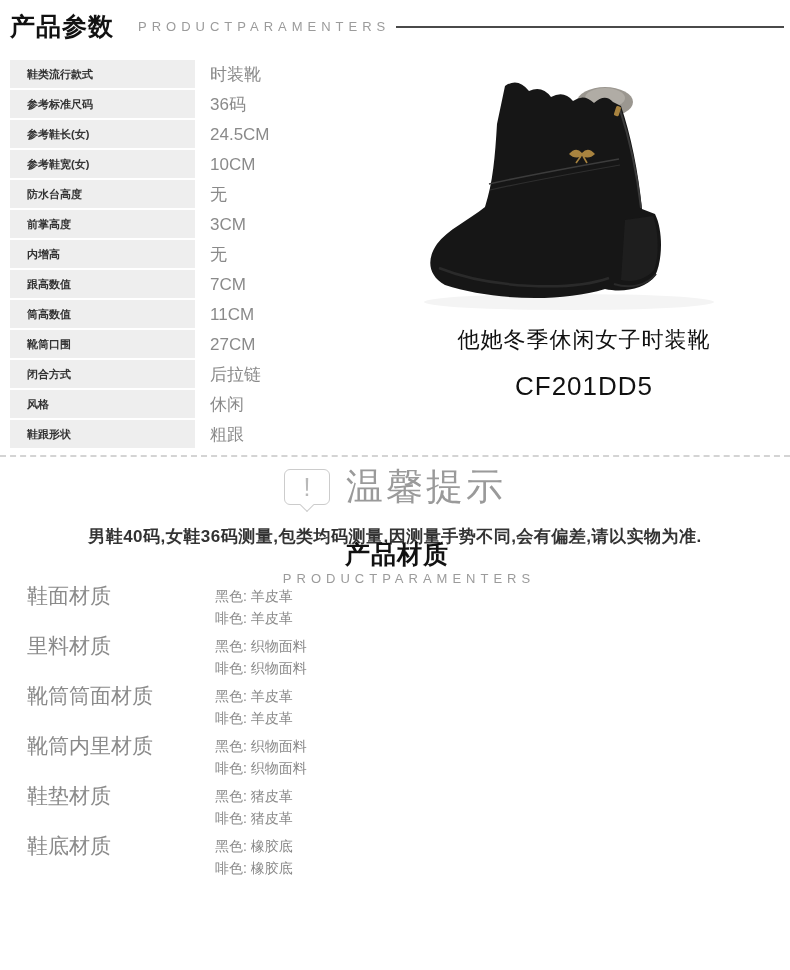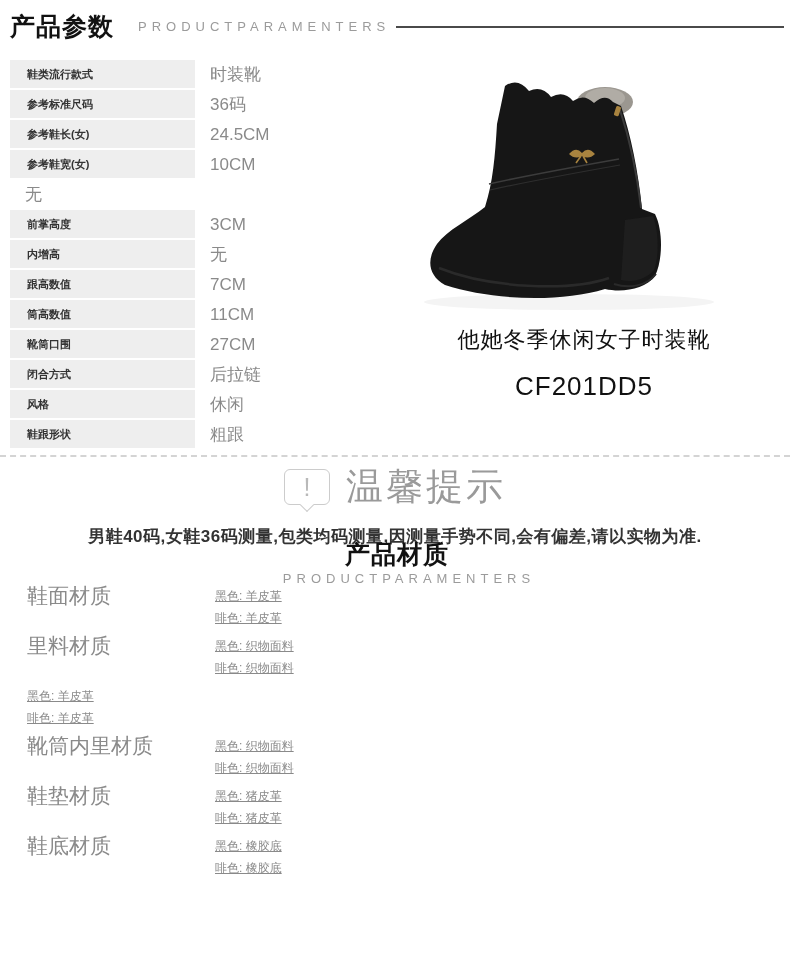--- a/index.html
+++ b/index.html
@@ -36,21 +36,21 @@
   .tip-icon::after { content:""; position:absolute; bottom:-6px; left:50%; margin-left:-5px;
     width:9px; height:9px; background:#fff; border-right:1px solid #ccc; border-bottom:1px solid #ccc;
     transform:rotate(45deg); }
   .tips-title { margin-left:16px; font-size:37px; color:#9a9a9a; letter-spacing:3px; }
   .tips-text { text-align:center; margin-top:13px; font-size:17px; font-weight:600; color:#333; letter-spacing:0.5px; }
 
   
   #materials { position:absolute; left:27px; top:585px; }
   .m-row { display:flex; margin-bottom:6px; }
   .m-label { width:188px; font-size:21px; color:#8a8a8a; line-height:22px; white-space:nowrap; }
-  .m-values { font-size:12px; color:#8a8a8a; line-height:22px; white-space:nowrap;text-decoration:underline; }
+  .m-values { font-size:14px; color:#8a8a8a; line-height:22px; white-space:nowrap; }
 </style>
 </head>
 <body>
 
 <div class="sec-header" style="top:10px;">
   <div class="sec-title">产品参数</div>
   <div class="sec-sub">PRODUCTPARAMENTERS</div>
   <div class="sec-line"></div>
 </div>
 
@@ -65,20 +65,21 @@
     </div>
   <div class="p-row">
       <div class="p-label">参考鞋长(女)</div>
       <div class="p-value">24.5CM</div>
     </div>
   <div class="p-row">
       <div class="p-label">参考鞋宽(女)</div>
       <div class="p-value">10CM</div>
     </div>
   <div class="p-row">
+      <div class="p-label">防水台高度</div>
       <div class="p-value">无</div>
     </div>
   <div class="p-row">
       <div class="p-label">前掌高度</div>
       <div class="p-value">3CM</div>
     </div>
   <div class="p-row">
       <div class="p-label">内增高</div>
       <div class="p-value">无</div>
     </div>
@@ -176,20 +177,21 @@
     </div>
   </div>
   <div class="m-row">
     <div class="m-label">里料材质</div>
     <div class="m-values">
       <div>黑色: 织物面料</div>
       <div>啡色: 织物面料</div>
     </div>
   </div>
   <div class="m-row">
+    <div class="m-label">靴筒筒面材质</div>
     <div class="m-values">
       <div>黑色: 羊皮革</div>
       <div>啡色: 羊皮革</div>
     </div>
   </div>
   <div class="m-row">
     <div class="m-label">靴筒内里材质</div>
     <div class="m-values">
       <div>黑色: 织物面料</div>
       <div>啡色: 织物面料</div>

